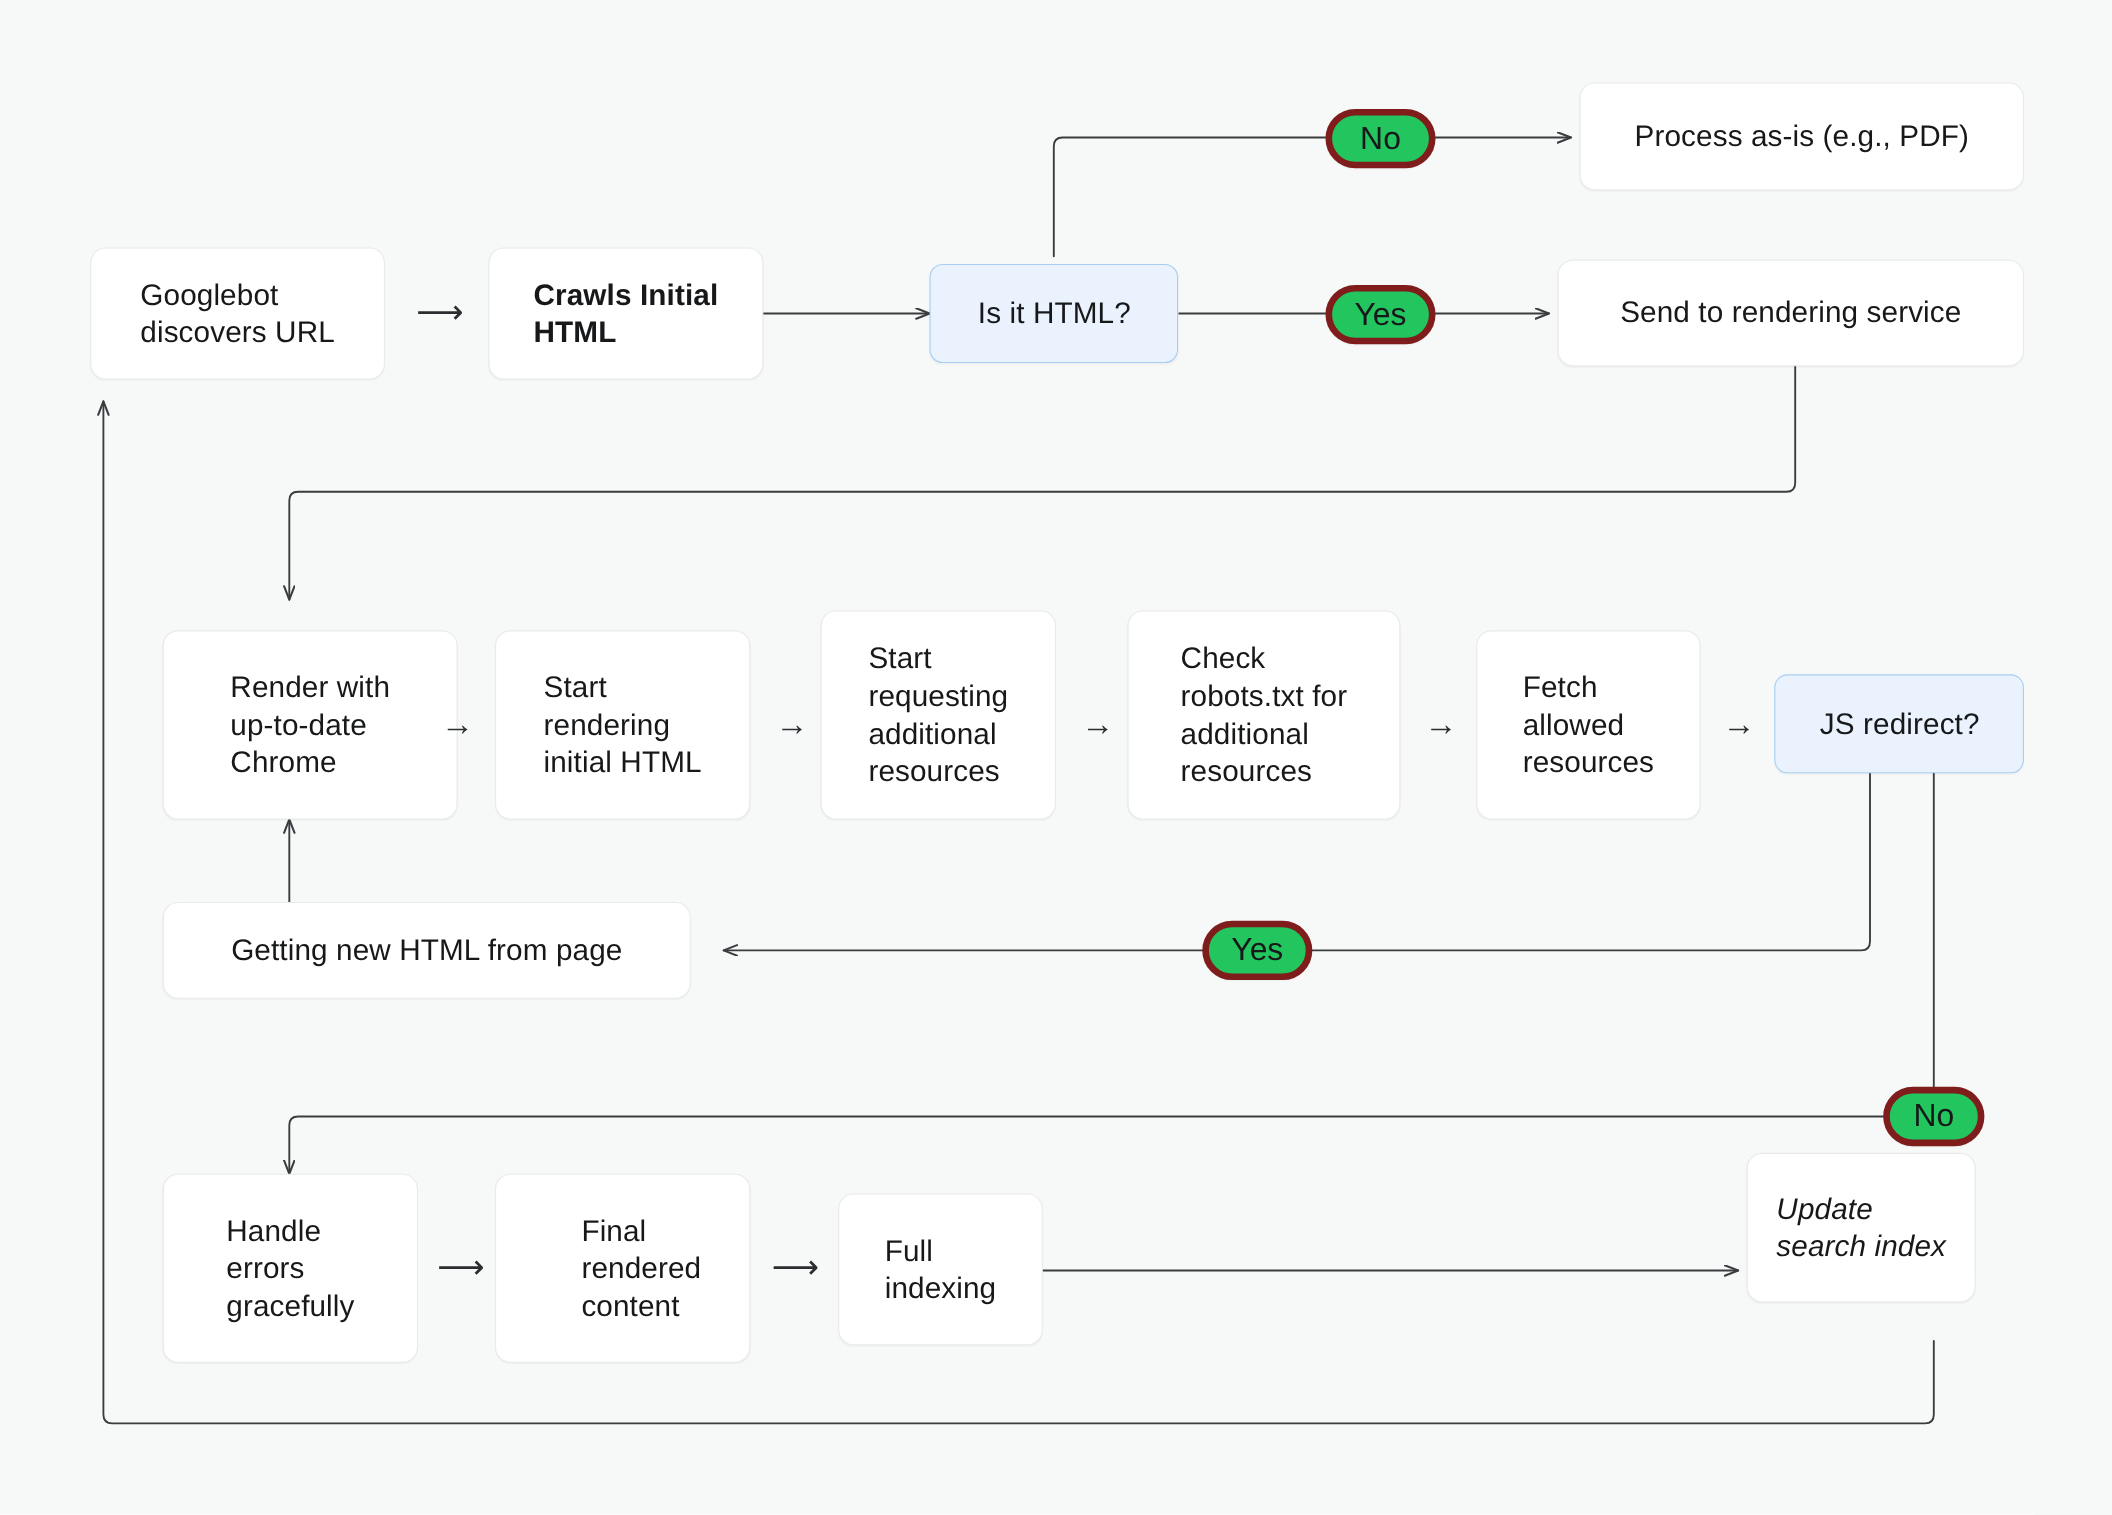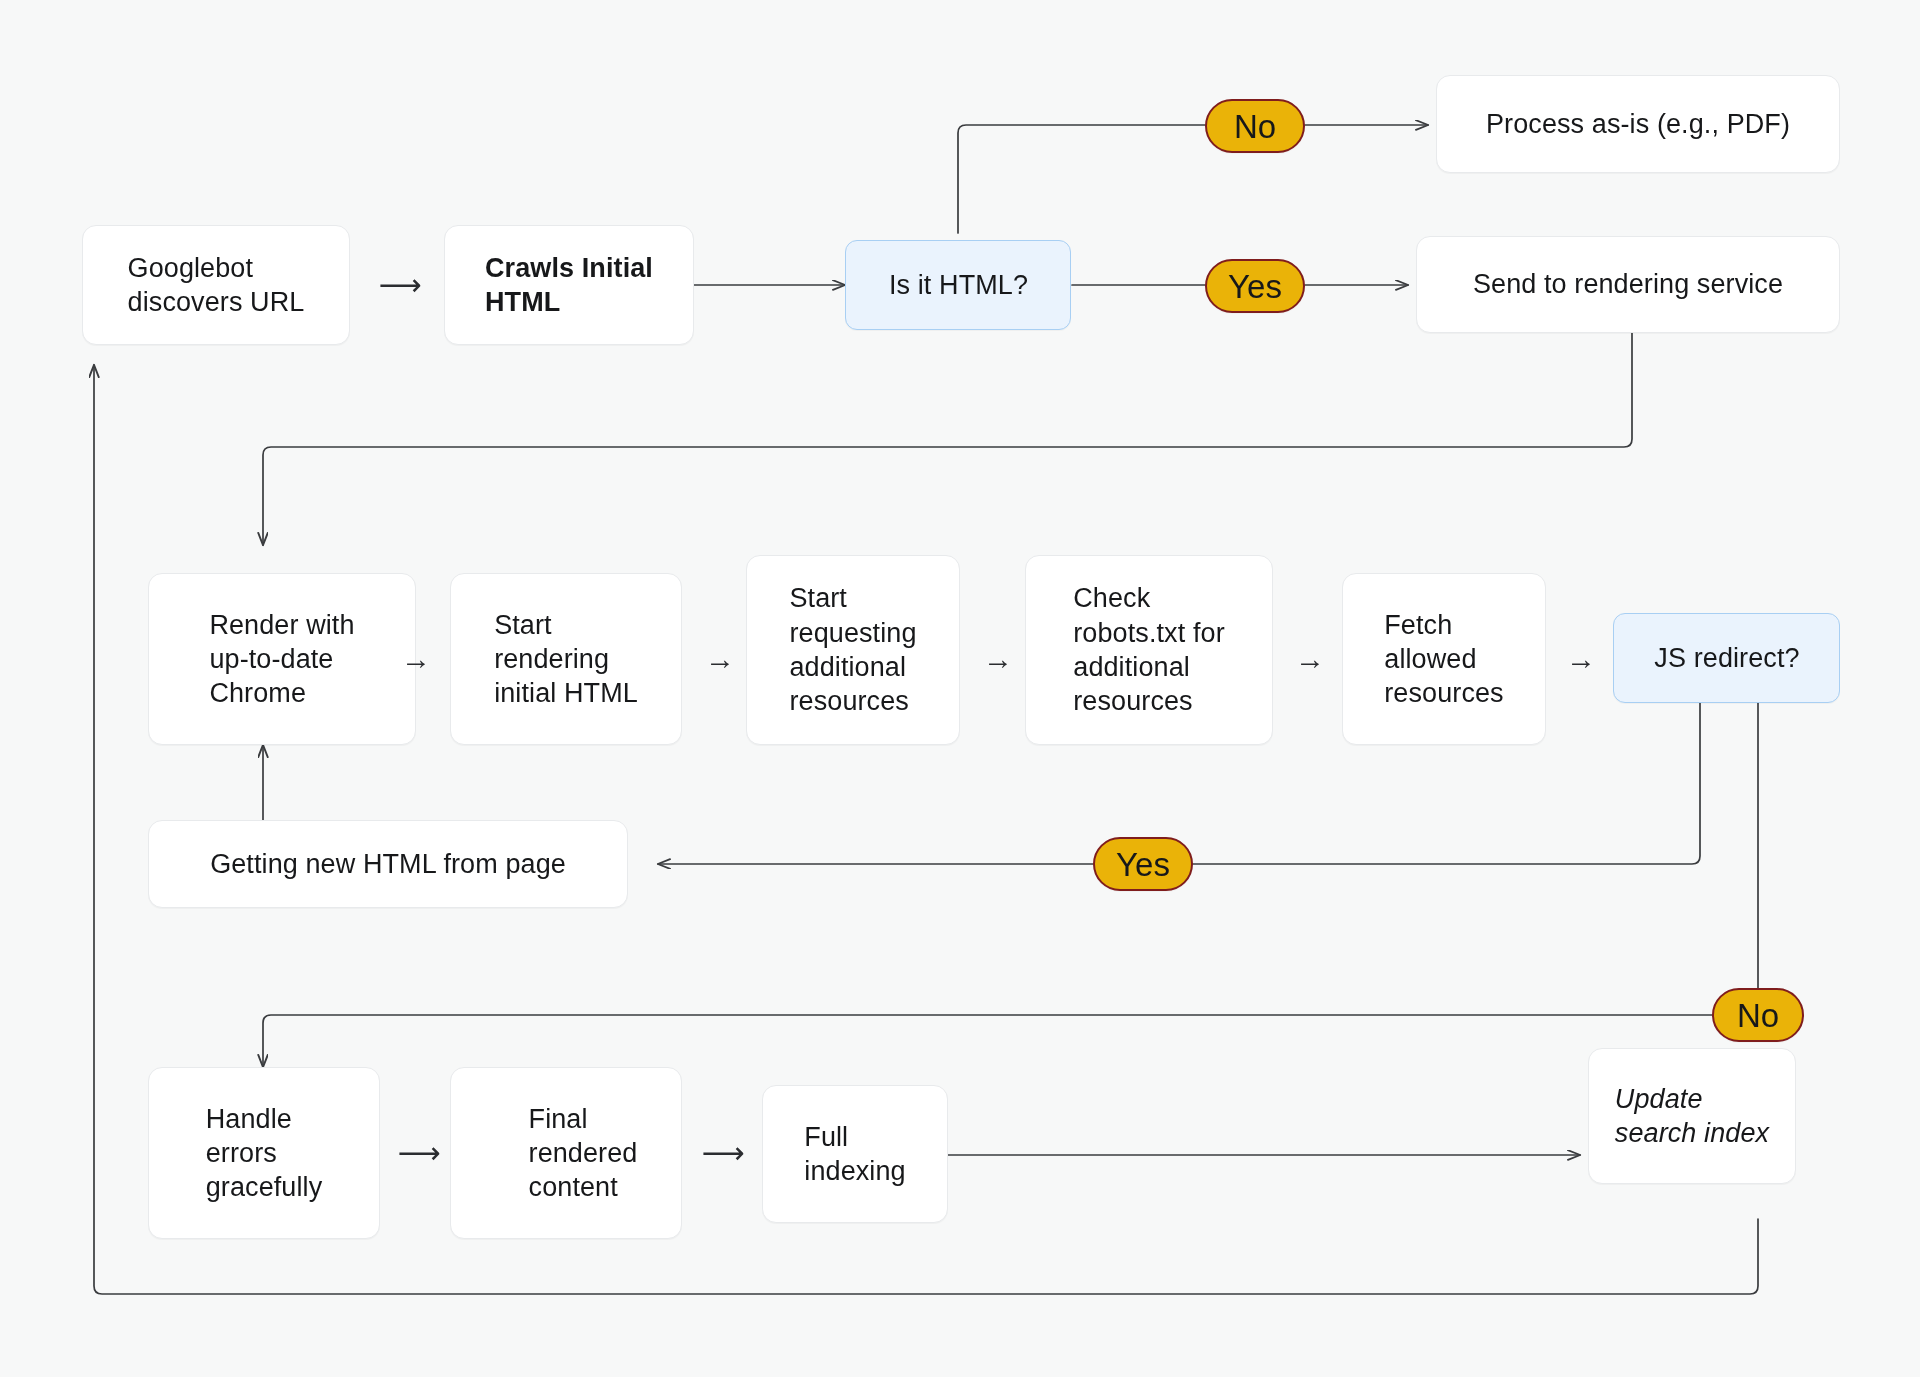--- a/index.html
+++ b/index.html
@@ -46,28 +46,28 @@
   }
   .node.decision {
     background: #eaf3fd;
     border: 1.5px solid #a8cff3;
     border-radius: 12px;
     padding-left: 15px;
   }
   .pill {
     position: absolute;
     box-sizing: border-box;
-    background: #eab308;
-    border: 2px solid #7f1d1d;
+    background: #22c55e;
+    border: 6px solid #7f1d1d;
     border-radius: 999px;
     display: flex;
     align-items: center;
     justify-content: center;
     color: #17181a;
-    font-size: 33px;
+    font-size: 29px;
     line-height: 1;
     box-shadow: 0 1px 1px rgba(16,24,40,0.03);
   }
   .arrowglyph {
     position: absolute;
     color: #2b2d30;
     font-size: 30px;
     line-height: 1;
     display: flex;
     align-items: center;

